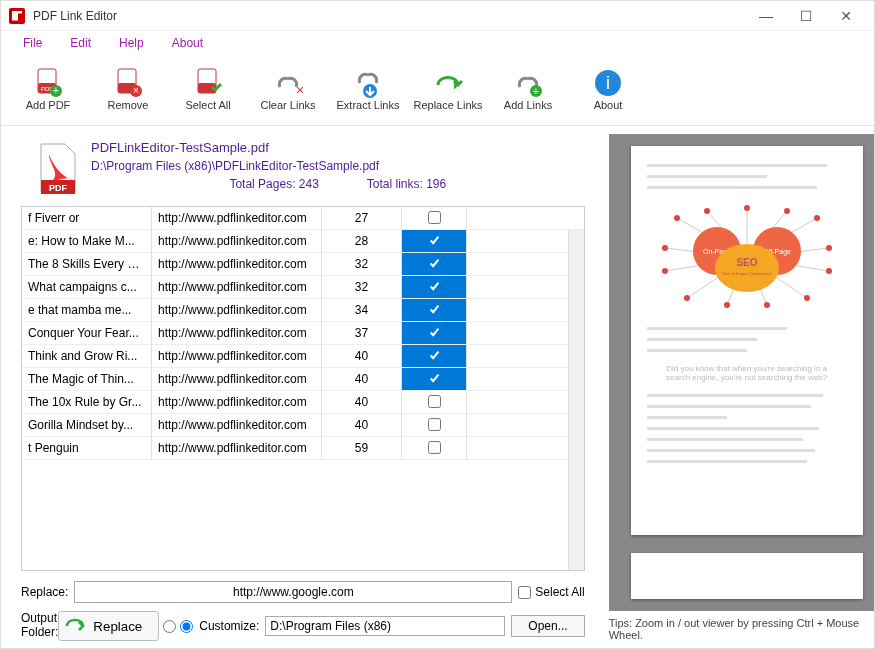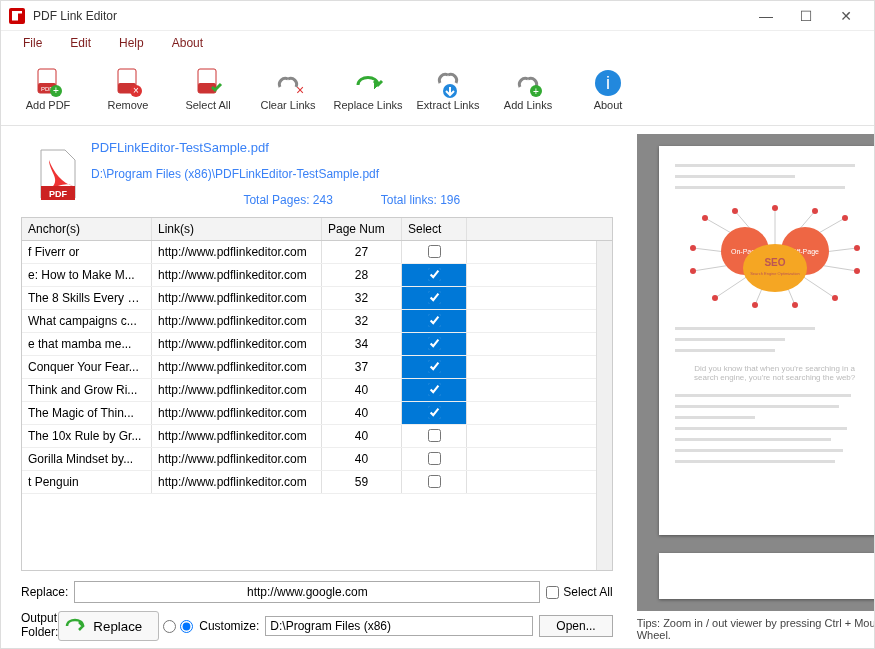--- a/index.html
+++ b/index.html
@@ -4,29 +4,29 @@
 <style>
 * { box-sizing: border-box; margin: 0; padding: 0; font-family: "Segoe UI", Arial, sans-serif; }
 body { width: 875px; height: 649px; background: #fff; overflow: hidden; border: 1px solid #ddd; }
 .titlebar { height: 30px; display: flex; align-items: center; padding: 0 8px; border-bottom: 1px solid #eee; }
 .titlebar .app-icon { width: 16px; height: 16px; background: #c00; border-radius: 2px; margin-right: 8px; position: relative; }
 .titlebar .app-icon::after { content:""; position:absolute; width:10px; height:10px; background:#fff; left:3px; top:3px; clip-path: polygon(0 0,100% 0,100% 30%,60% 30%,60% 100%,0 100%);}
 .titlebar .title { font-size: 12px; color: #333; flex: 1; }
 .win-controls { display: flex; gap: 0; }
 .win-btn { width: 40px; height: 28px; display: flex; align-items: center; justify-content: center; font-size: 14px; color: #555; cursor: pointer; }
 .menubar { height: 24px; display: flex; align-items: center; padding: 0 8px; gap: 0; }
-.menubar .menu-item { padding: 4px 14px; font-size: 12px; color: #7f1d1d; cursor: pointer; }
+.menubar .menu-item { padding: 4px 14px; font-size: 12px; color: #a21caf; cursor: pointer; }
 .toolbar { display: flex; padding: 4px 10px 6px; border-bottom: 1px solid #e3e3e3; gap: 6px; }
 .tb-btn { display: flex; flex-direction: column; align-items: center; justify-content: center; width: 74px; height: 60px; font-size: 11px; color: #333; cursor: pointer; border-radius: 3px; }
 .tb-icon { width: 32px; height: 32px; display:flex; align-items:center; justify-content:center; }
 .content { display: flex; height: calc(100% - 30px - 24px - 70px); }
 .left { flex: 1; display: flex; flex-direction: column; padding: 8px 10px 8px 20px; }
 .file-header { display: flex; padding: 6px 0 10px; }
 .file-header .pdf-icon { width: 70px; display:flex; align-items:center; justify-content:center; }
-.file-meta { flex: 1; display: flex; flex-direction: column; gap: 12px; font-size: 12px; color: #3b82f6; }
+.file-meta { flex: 1; display: flex; flex-direction: column; gap: 4px; font-size: 12px; color: #4c1d95; }
 .file-meta .fname { font-size: 13px; font-weight: 400; }
 .file-meta .stats { display: flex; gap: 48px; justify-content: center; }
 .table-wrap { border: 1px solid #ccc; flex: 1; overflow: hidden; position: relative; }
 .table-head, .row { display: grid; grid-template-columns: 130px 170px 80px 65px; font-size: 12px; }
 .table-head { background: #f3f3f3; border-bottom: 1px solid #ccc; font-family: "Courier New", monospace; }
 .table-head > div, .row > div { padding: 4px 6px; border-right: 1px solid #e0e0e0; white-space: nowrap; overflow: hidden; text-overflow: ellipsis; }
 .row { border-bottom: 1px solid #eee; height: 23px; }
 .row > div:nth-child(3) { text-align: center; }
 .row > div:nth-child(4) { text-align: center; }
 .row.selected { }
@@ -106,35 +106,35 @@
         <svg width="32" height="32">
           <path d="M8 20 a6 6 0 0 1 8 -8 M16 12 a6 6 0 0 1 8 8" stroke="#888" stroke-width="3" fill="none"></path>
           <text x="24" y="28" font-size="14" fill="#d33">×</text>
         </svg>
       </div>
     <span>Clear Links</span>
   </div>
   <div class="tb-btn">
     <div class="tb-icon">
         <svg width="32" height="32">
-          <path d="M6 18 C 6 8, 26 8, 26 18 M22 14 l4 4 l4 -4" stroke="#3a3" stroke-width="3" fill="none"></path>
-          <path d="M22 14 l4 4 l-4 4" fill="#3a3" stroke="#3a3"></path>
-        </svg>
-      </div>
-    <span>Replace Links</span>
-  </div>
-  <div class="tb-btn">
-    <div class="tb-icon">
-        <svg width="32" height="32">
           <path d="M8 16 a6 6 0 0 1 8 -8 M16 8 a6 6 0 0 1 8 8" stroke="#888" stroke-width="3" fill="none"></path>
           <circle cx="18" cy="24" r="7" fill="#28d"></circle>
           <path d="M18 20 v8 M14 24 l4 4 l4 -4" stroke="#fff" stroke-width="2" fill="none"></path>
         </svg>
       </div>
     <span>Extract Links</span>
+  </div>
+  <div class="tb-btn">
+    <div class="tb-icon">
+        <svg width="32" height="32">
+          <path d="M6 18 C 6 8, 26 8, 26 18 M22 14 l4 4 l4 -4" stroke="#3a3" stroke-width="3" fill="none"></path>
+          <path d="M22 14 l4 4 l-4 4" fill="#3a3" stroke="#3a3"></path>
+        </svg>
+      </div>
+    <span>Replace Links</span>
   </div>
   <div class="tb-btn">
     <div class="tb-icon">
         <svg width="32" height="32">
           <path d="M8 20 a6 6 0 0 1 8 -8 M16 12 a6 6 0 0 1 8 8" stroke="#888" stroke-width="3" fill="none"></path>
           <circle cx="24" cy="24" r="6" fill="#3a3"></circle>
           <text x="24" y="28" font-size="10" fill="#fff" text-anchor="middle">+</text>
         </svg>
       </div>
     <span>Add Links</span>
@@ -165,26 +165,20 @@
         <div class="fname">PDFLinkEditor-TestSample.pdf</div>
         <div>D:\Program Files (x86)\PDFLinkEditor-TestSample.pdf</div>
         <div class="stats">
           <span>Total Pages: 243</span>
           <span>Total links: 196</span>
         </div>
       </div>
     </div>
 
     <div class="table-wrap">
-      <div class="table-head">
-        <div>Anchor(s)</div>
-        <div>Link(s)</div>
-        <div>Page Num</div>
-        <div>Select</div>
-      </div>
       <div id="rows">
           <div class="row">
             <div>f Fiverr or</div>
             <div>http://www.pdflinkeditor.com</div>
             <div>27</div>
             <div><input type="checkbox" style=""></div>
           </div>
           <div class="row selected">
             <div>e: How to Make M...</div>
             <div>http://www.pdflinkeditor.com</div>
@@ -267,21 +261,21 @@
             </svg>
           <span>Replace</span>
         </button>
       </div>
       <div class="output-row">
         <input type="radio" name="outmode" style="">
       </div>
       <div class="output-row">
         <input type="radio" name="outmode" checked="" style="">
         <span>Customize:</span>
-        <input type="text" style="width: 268px; padding: 2px 4px; font-size: 12px; border: 1px solid rgb(170, 170, 170);" value="D:\Program Files (x86)">
+        <input type="text" style="width: 240px; padding: 2px 4px; font-size: 12px; border: 1px solid rgb(170, 170, 170);" value="D:\Program Files (x86)">
         <button class="open-btn">Open...</button>
       </div>
     </div>
   </div>
 
   <div class="right">
     <div class="preview">
       <div class="page">
         <div style="height:3px; background:#ddd; width:90%"></div>
         <div style="height:3px; background:#ddd; width:60%"></div>

